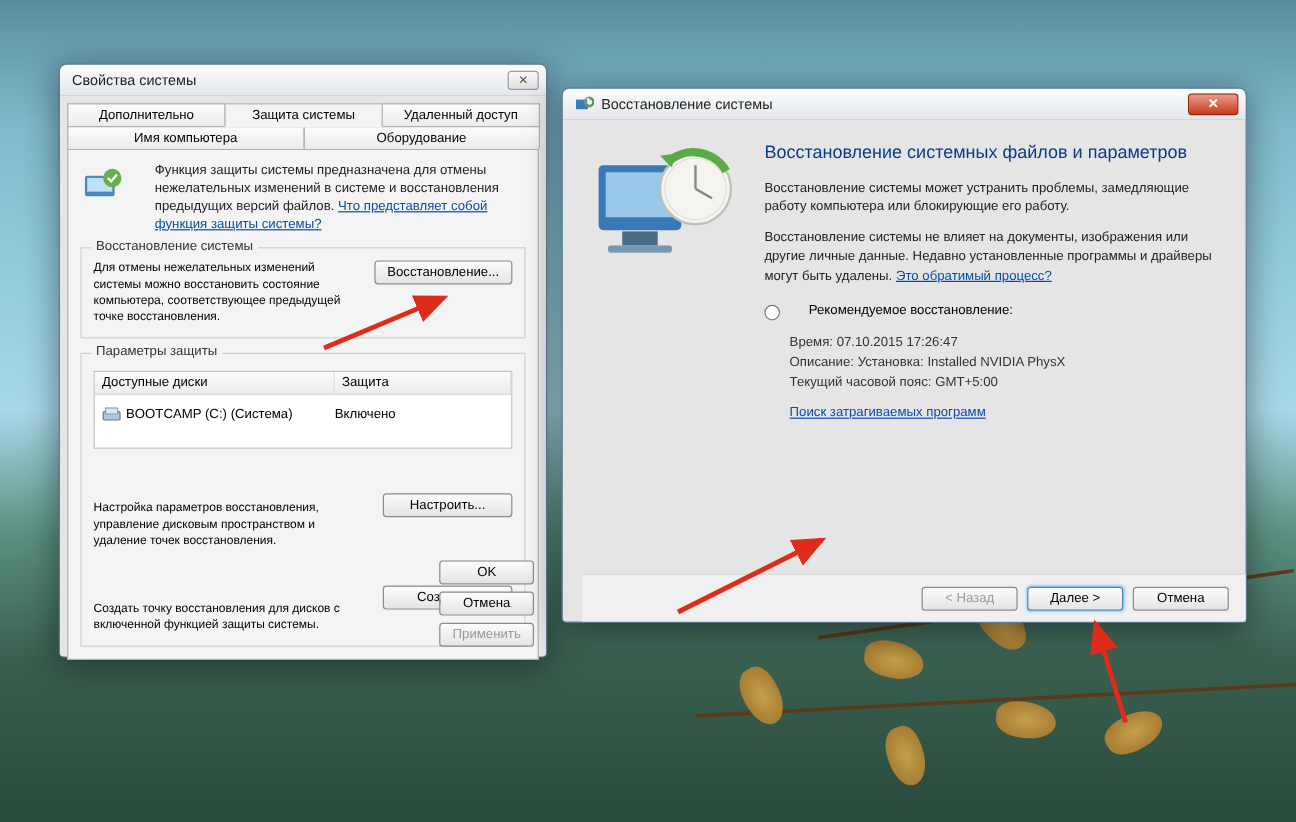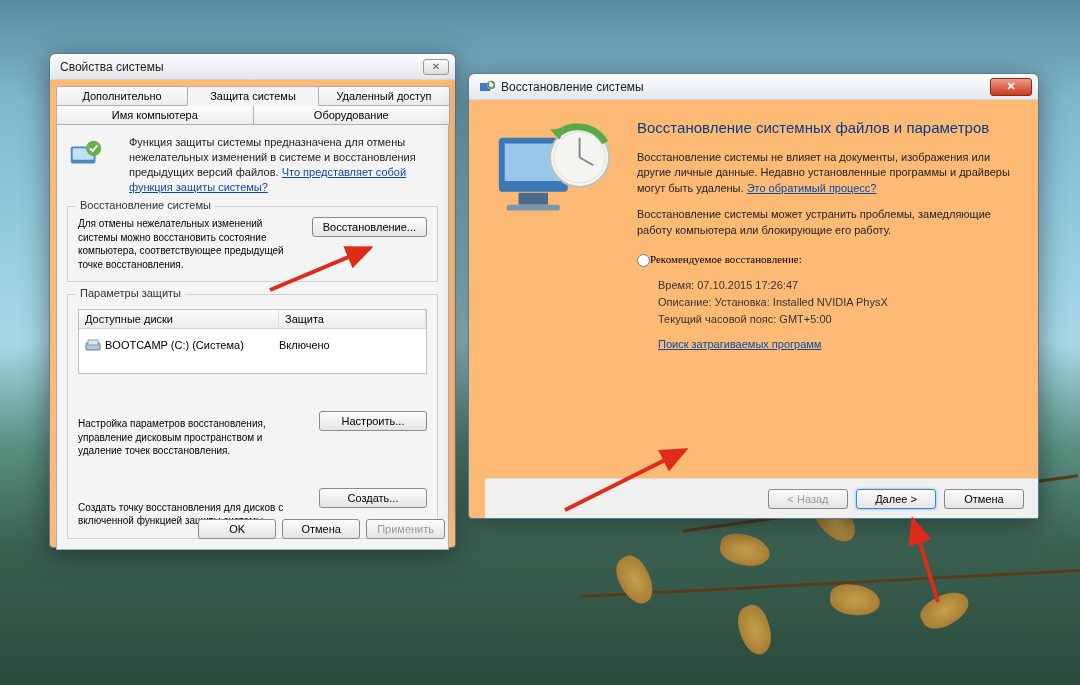--- a/index.html
+++ b/index.html
@@ -15,21 +15,21 @@
   position: absolute;
   right: 0; bottom: 0;
   width: 580px; height: 420px;
   pointer-events: none;
 }
 .leaf { position: absolute; width: 50px; height: 30px; background: radial-gradient(ellipse, #d4a84a, #a8742a); border-radius: 40% 60% 50% 50%; transform: rotate(25deg); opacity: 0.9;}
 .branch { position: absolute; height: 3px; background: #5a3a1a; }
 
 .window {
   position: absolute;
-  background: #fdba74;
+  background: #e5e5e5;
   border: 1px solid #5a7a9a;
   border-radius: 6px 6px 4px 4px;
   box-shadow: 0 6px 28px rgba(0,0,0,.45);
 }
 .props-window { left: 49px; top: 53px; width: 407px; height: 495px; }
 .restore-window { left: 468px; top: 73px; width: 571px; height: 446px; }
 
 .titlebar {
   height: 26px;
   background: linear-gradient(180deg, #fcfcfc, #e4e8ec);
@@ -138,34 +138,34 @@
 .disk-icon { width: 16px; height: 14px; margin-right: 4px; display:inline-block; }
 .table-body-wrap { height: 44px; overflow: auto; }
 .td1 { width: 194px; display:flex; align-items:center;}
 .td2 { flex: 1; }
 
 .setting-row { display: flex; gap: 10px; margin-top: 10px; align-items: center; }
 .setting-row .group-text { flex: 1; margin-top: 33px; }
 
 .button-bar {
   position: absolute; bottom: 8px; right: 10px;
-  display: flex; gap: 6px;
+  display: flex; gap: 6px; flex-direction: column;
 }
 .button-bar .btn { min-width: 78px; }
 
 
 .restore-body { padding: 18px 20px 0 20px; display: flex; gap: 18px; }
 .restore-icon-col { width: 130px; flex-shrink: 0; }
 .restore-big-icon { width: 128px; height: 110px; }
 .restore-main { flex: 1; }
 .restore-heading { font-size: 15px; color: #0a3a8a; margin-bottom: 12px; line-height: 1.3; }
 .restore-text { font-size: 11px; line-height: 1.45; margin-bottom: 10px; color: #222; }
 
 .radio-group { margin-top: 14px; }
-.radio-row { display: flex; align-items: flex-start; gap: 0; margin-bottom: 10px; font-family: Liberation Serif, serif; }
+.radio-row { display: flex; align-items: flex-start; gap: 24px; margin-bottom: 10px; }
 .radio { width: 13px; height: 13px; border: 1px solid #7a7a7a; border-radius: 50%; background: #fff; position: relative; flex-shrink: 0; margin-top: 1px; cursor: pointer;}
 .radio.checked::after { content: ''; position: absolute; inset: 2px; border-radius: 50%; background: radial-gradient(#5a9a5a, #2a6a2a); }
 .radio-label { font-size: 11px; }
 .radio-details { margin-left: 21px; font-size: 11px; line-height: 1.55; color: #333; }
 
 .restore-footer {
   position: absolute; bottom: 0; left: 16px; right: 0;
   height: 40px;
   background: #f0f0f0;
   border-top: 1px solid #d8d8d8;
@@ -299,25 +299,25 @@
           <circle cx="92" cy="40" r="26" fill="none" stroke="#e0e0d8"></circle>
           <line x1="92" y1="40" x2="92" y2="20" stroke="#888" stroke-width="2"></line>
           <line x1="92" y1="40" x2="106" y2="48" stroke="#888" stroke-width="2"></line>
           <path d="M 68 18 A 32 32 0 0 1 118 25" stroke="#5aaa4a" stroke-width="7" fill="none"></path>
           <polygon points="62,12 72,22 76,10" fill="#5aaa4a"></polygon>
         </svg>
       </div>
     </div>
     <div class="restore-main">
       <div class="restore-heading">Восстановление системных файлов и параметров</div>
+      <div class="restore-text">Восстановление системы может устранить проблемы, замедляющие работу компьютера или блокирующие его работу.</div>
       <div class="restore-text">
         <span>Восстановление системы не влияет на документы, изображения или другие личные данные. Недавно установленные программы и драйверы могут быть удалены.</span>
         <a class="link">Это обратимый процесс?</a>
       </div>
-      <div class="restore-text">Восстановление системы может устранить проблемы, замедляющие работу компьютера или блокирующие его работу.</div>
 
       <div class="radio-group">
         <div class="radio-row">
           <div class="radio"></div>
           <span class="radio-label">Рекомендуемое восстановление:</span>
         </div>
         <div class="radio-details">
           <div><span>Время:</span> <span>07.10.2015 17:26:47</span></div>
           <div><span>Описание:</span> <span>Установка: Installed NVIDIA PhysX</span></div>
           <div><span>Текущий часовой пояс:</span> <span>GMT+5:00</span></div>

